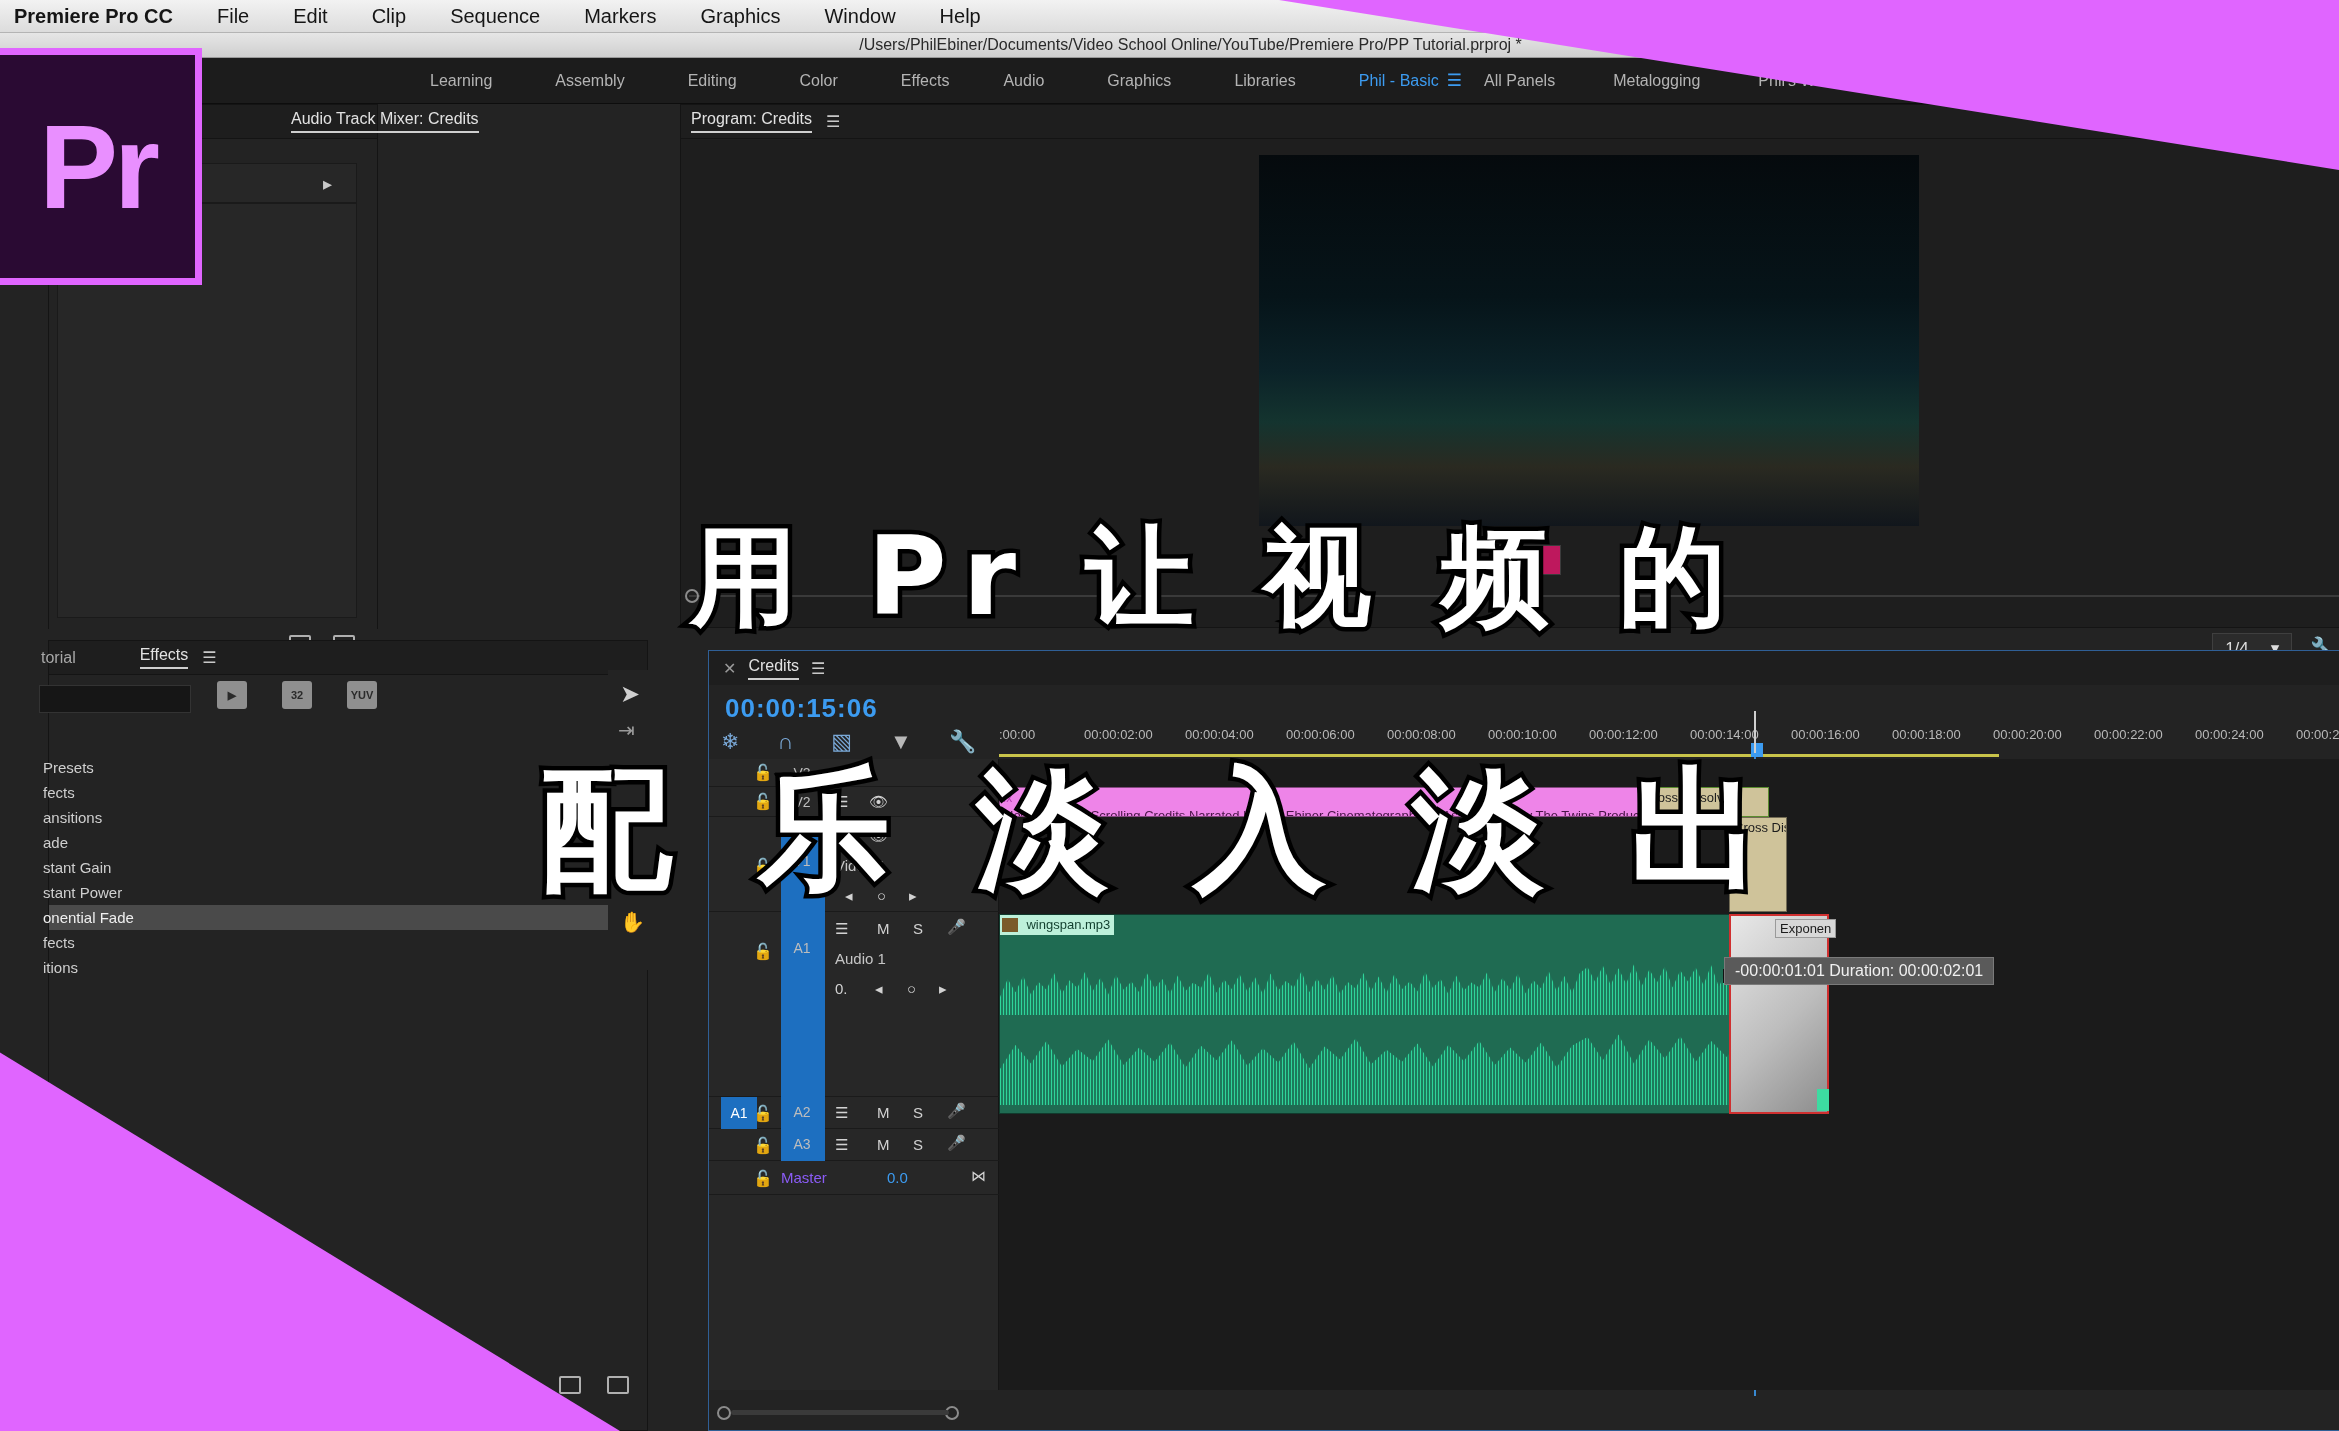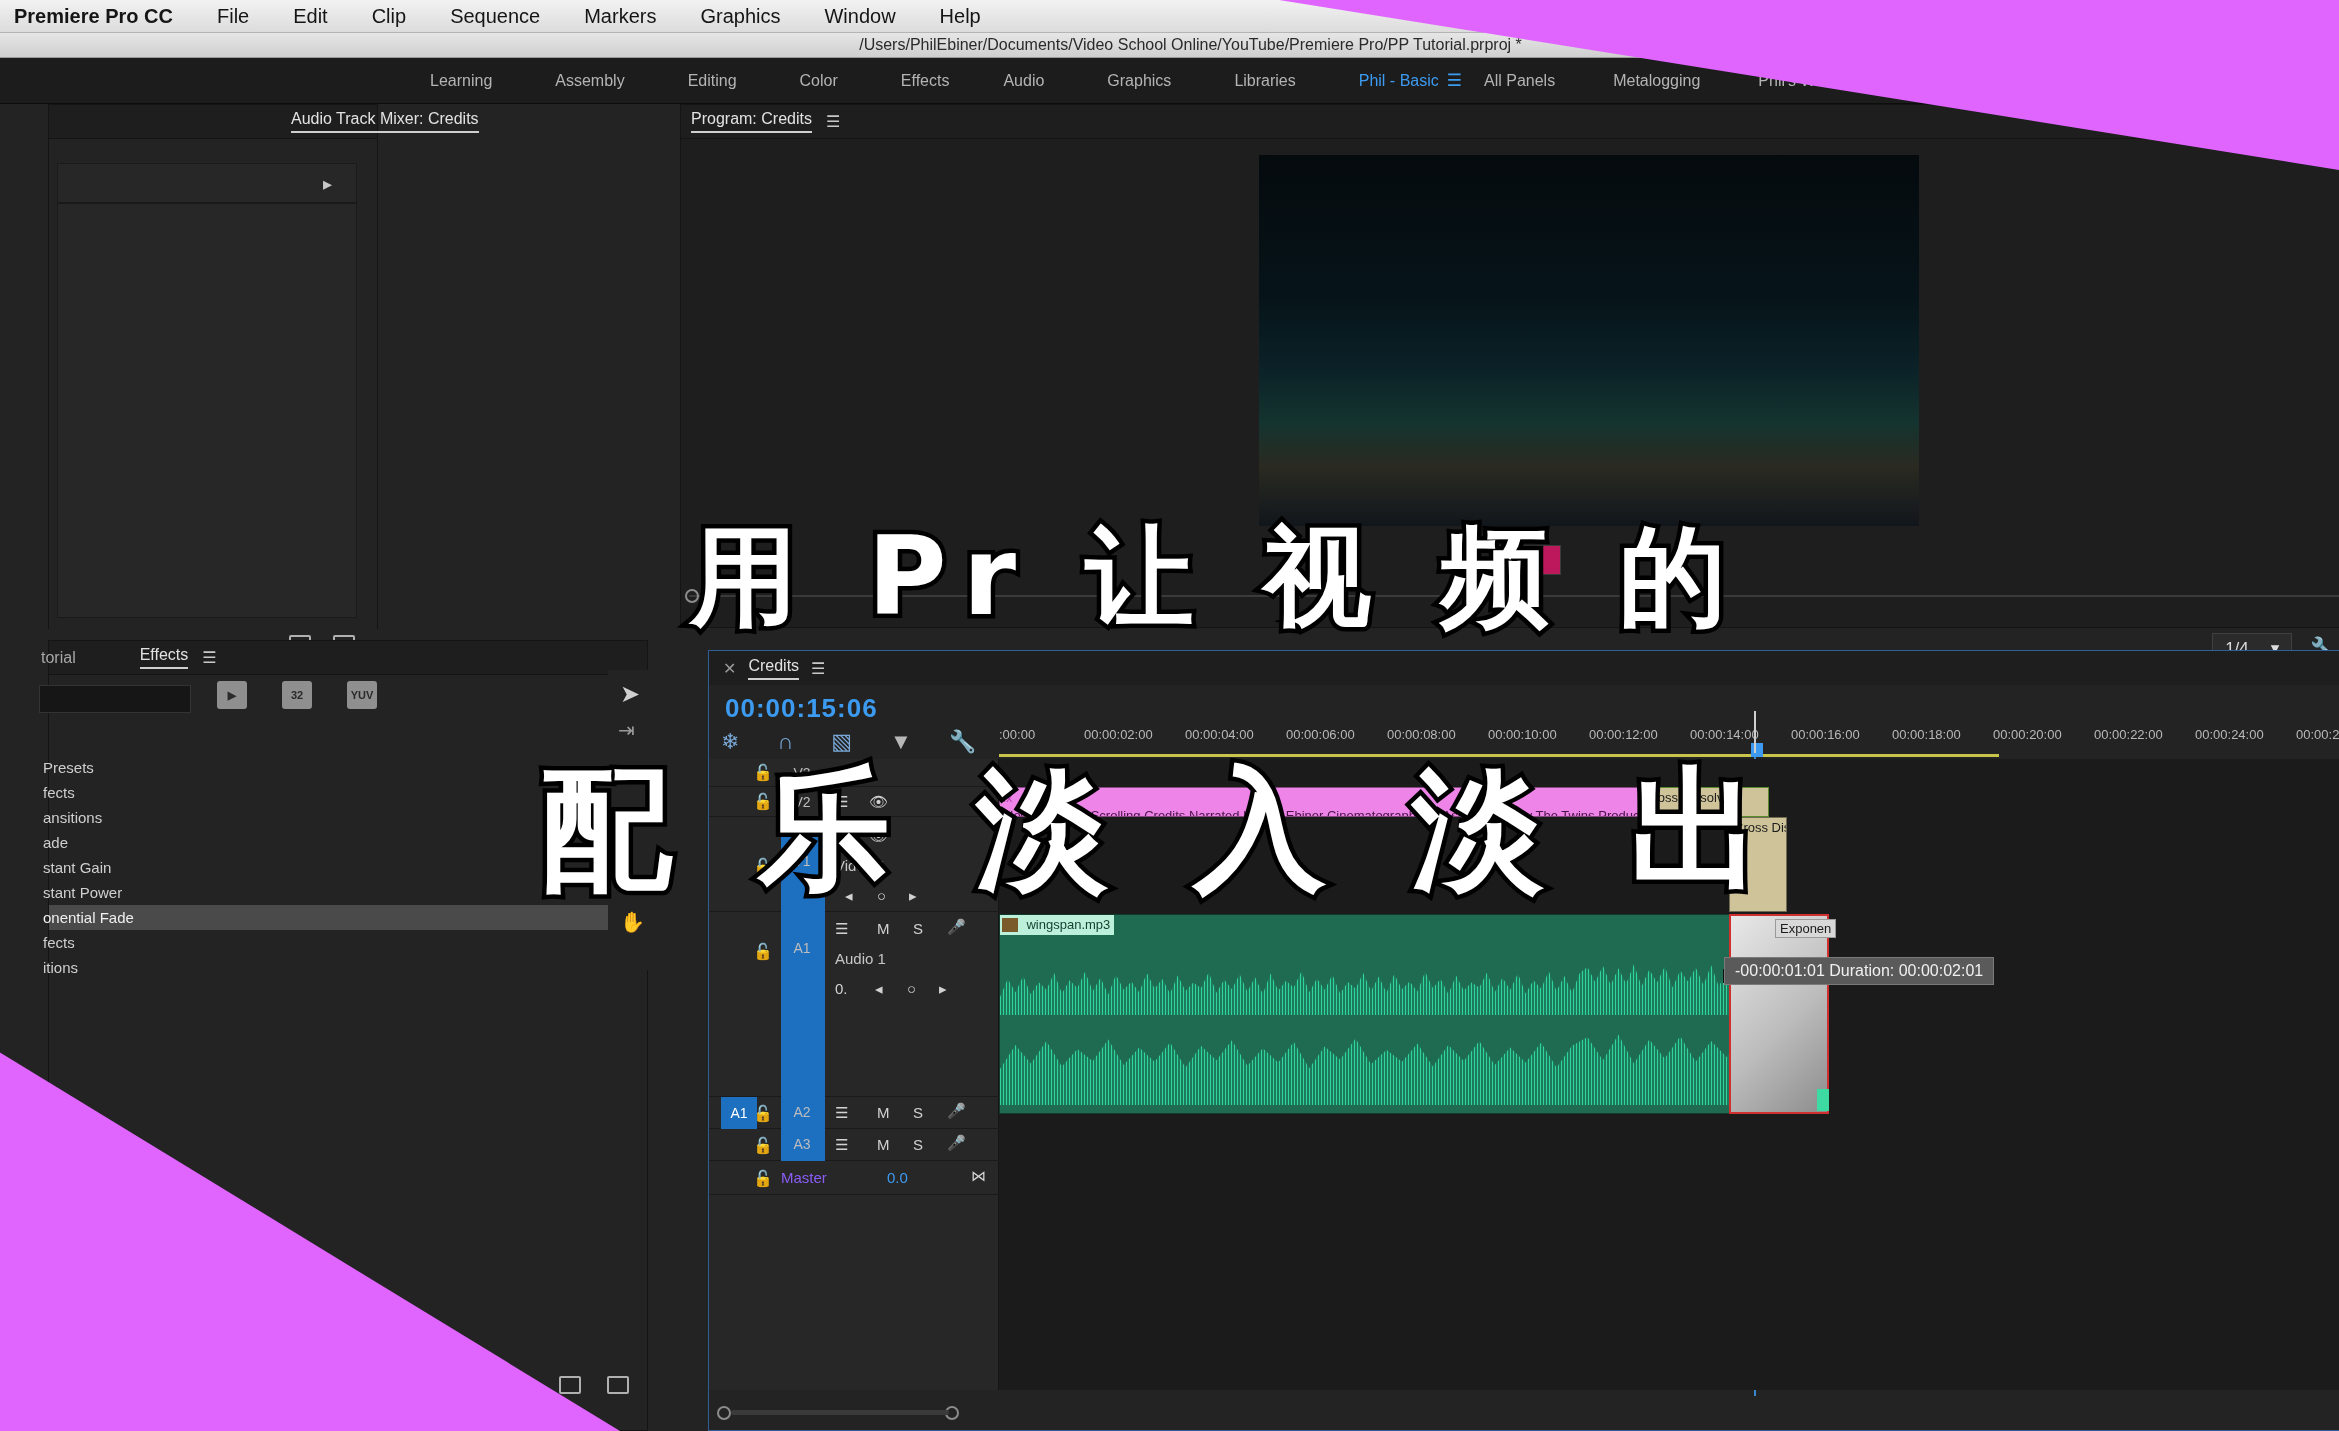--- a/index.html
+++ b/index.html
@@ -477,17 +477,20 @@
   </div>
 
   <div style="position:absolute;left:608px;top:670px;width:48px;height:300px;background:#232323;">
     <span style="position:absolute;left:12px;top:10px;color:#cfcfcf;font-size:24px">➤</span>
     <span style="position:absolute;left:10px;top:48px;color:#9a9a9a;font-size:20px">⇥</span>
     <span style="position:absolute;left:12px;top:240px;color:#9a9a9a;font-size:20px">✋</span>
   </div>
 
   <div class="magenta-top-right"></div>
   <div class="magenta-bottom-left"></div>
+  <div class="pr-logo">
+    <span>Pr</span>
+  </div>
 
   <div class="subtitle l2">配 乐 淡 入 淡 出</div>
   <div class="subtitle l1">用 Pr 让 视 频 的</div>
 
 </div>
 
 </body></html>

